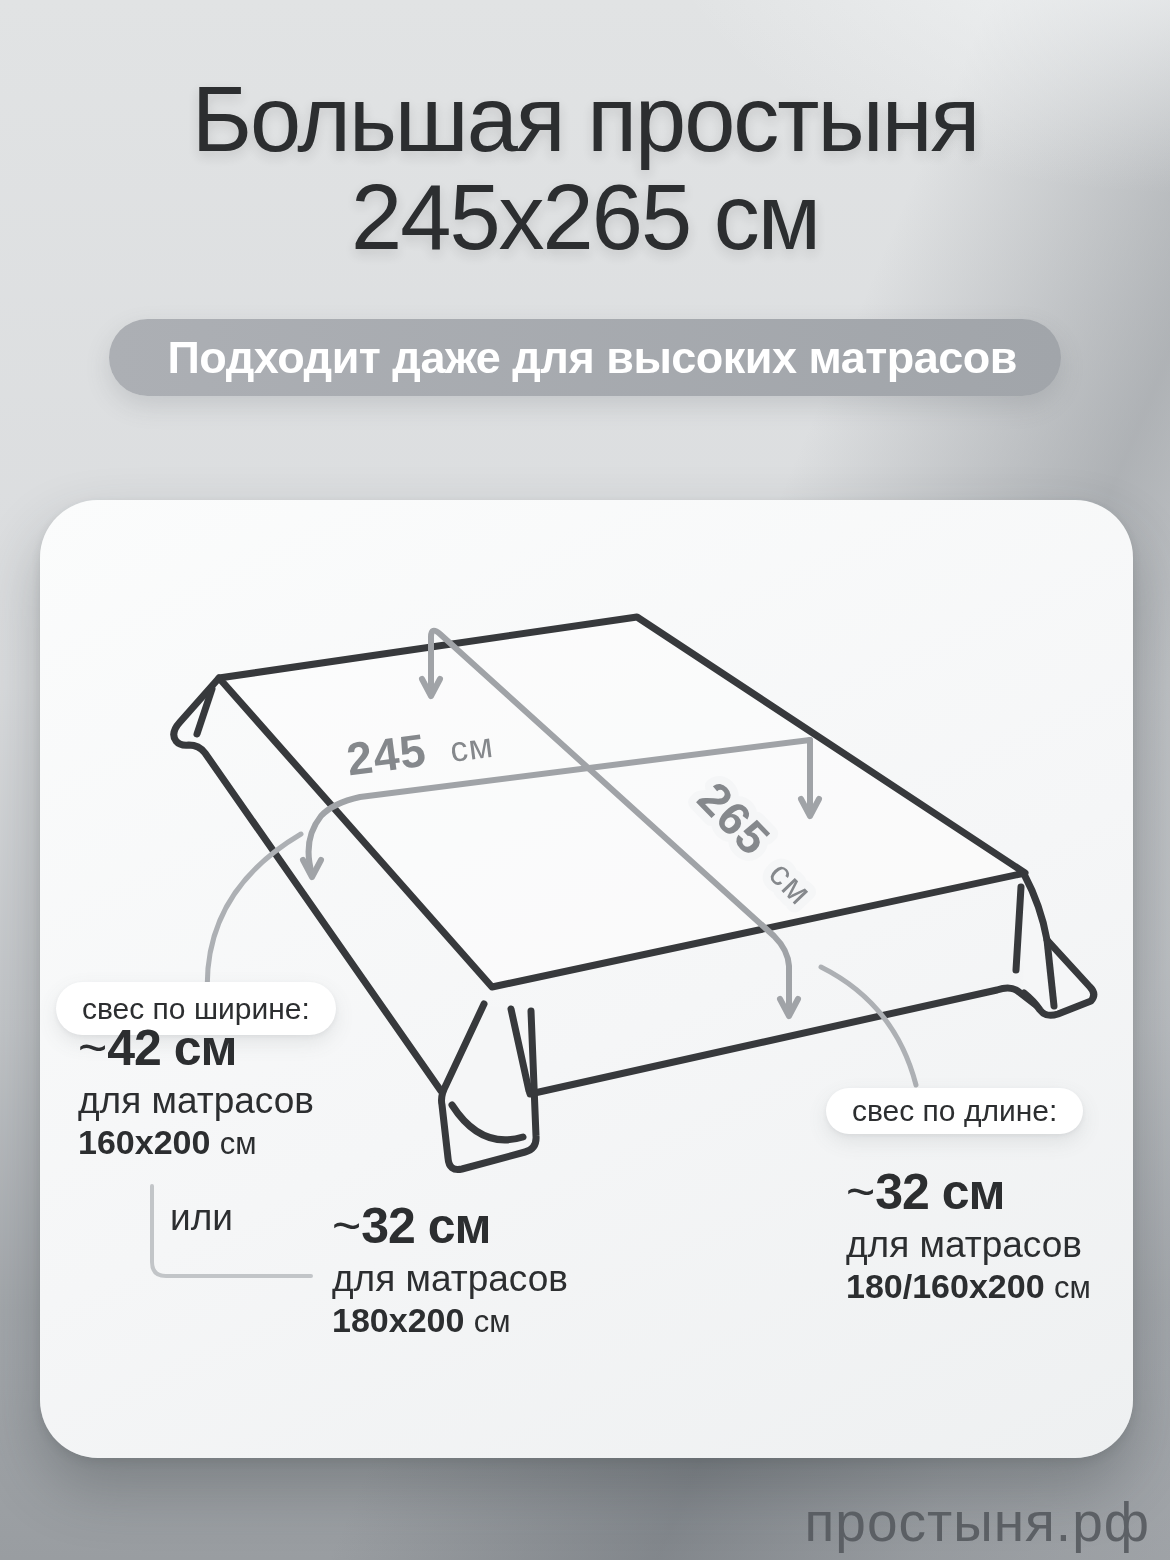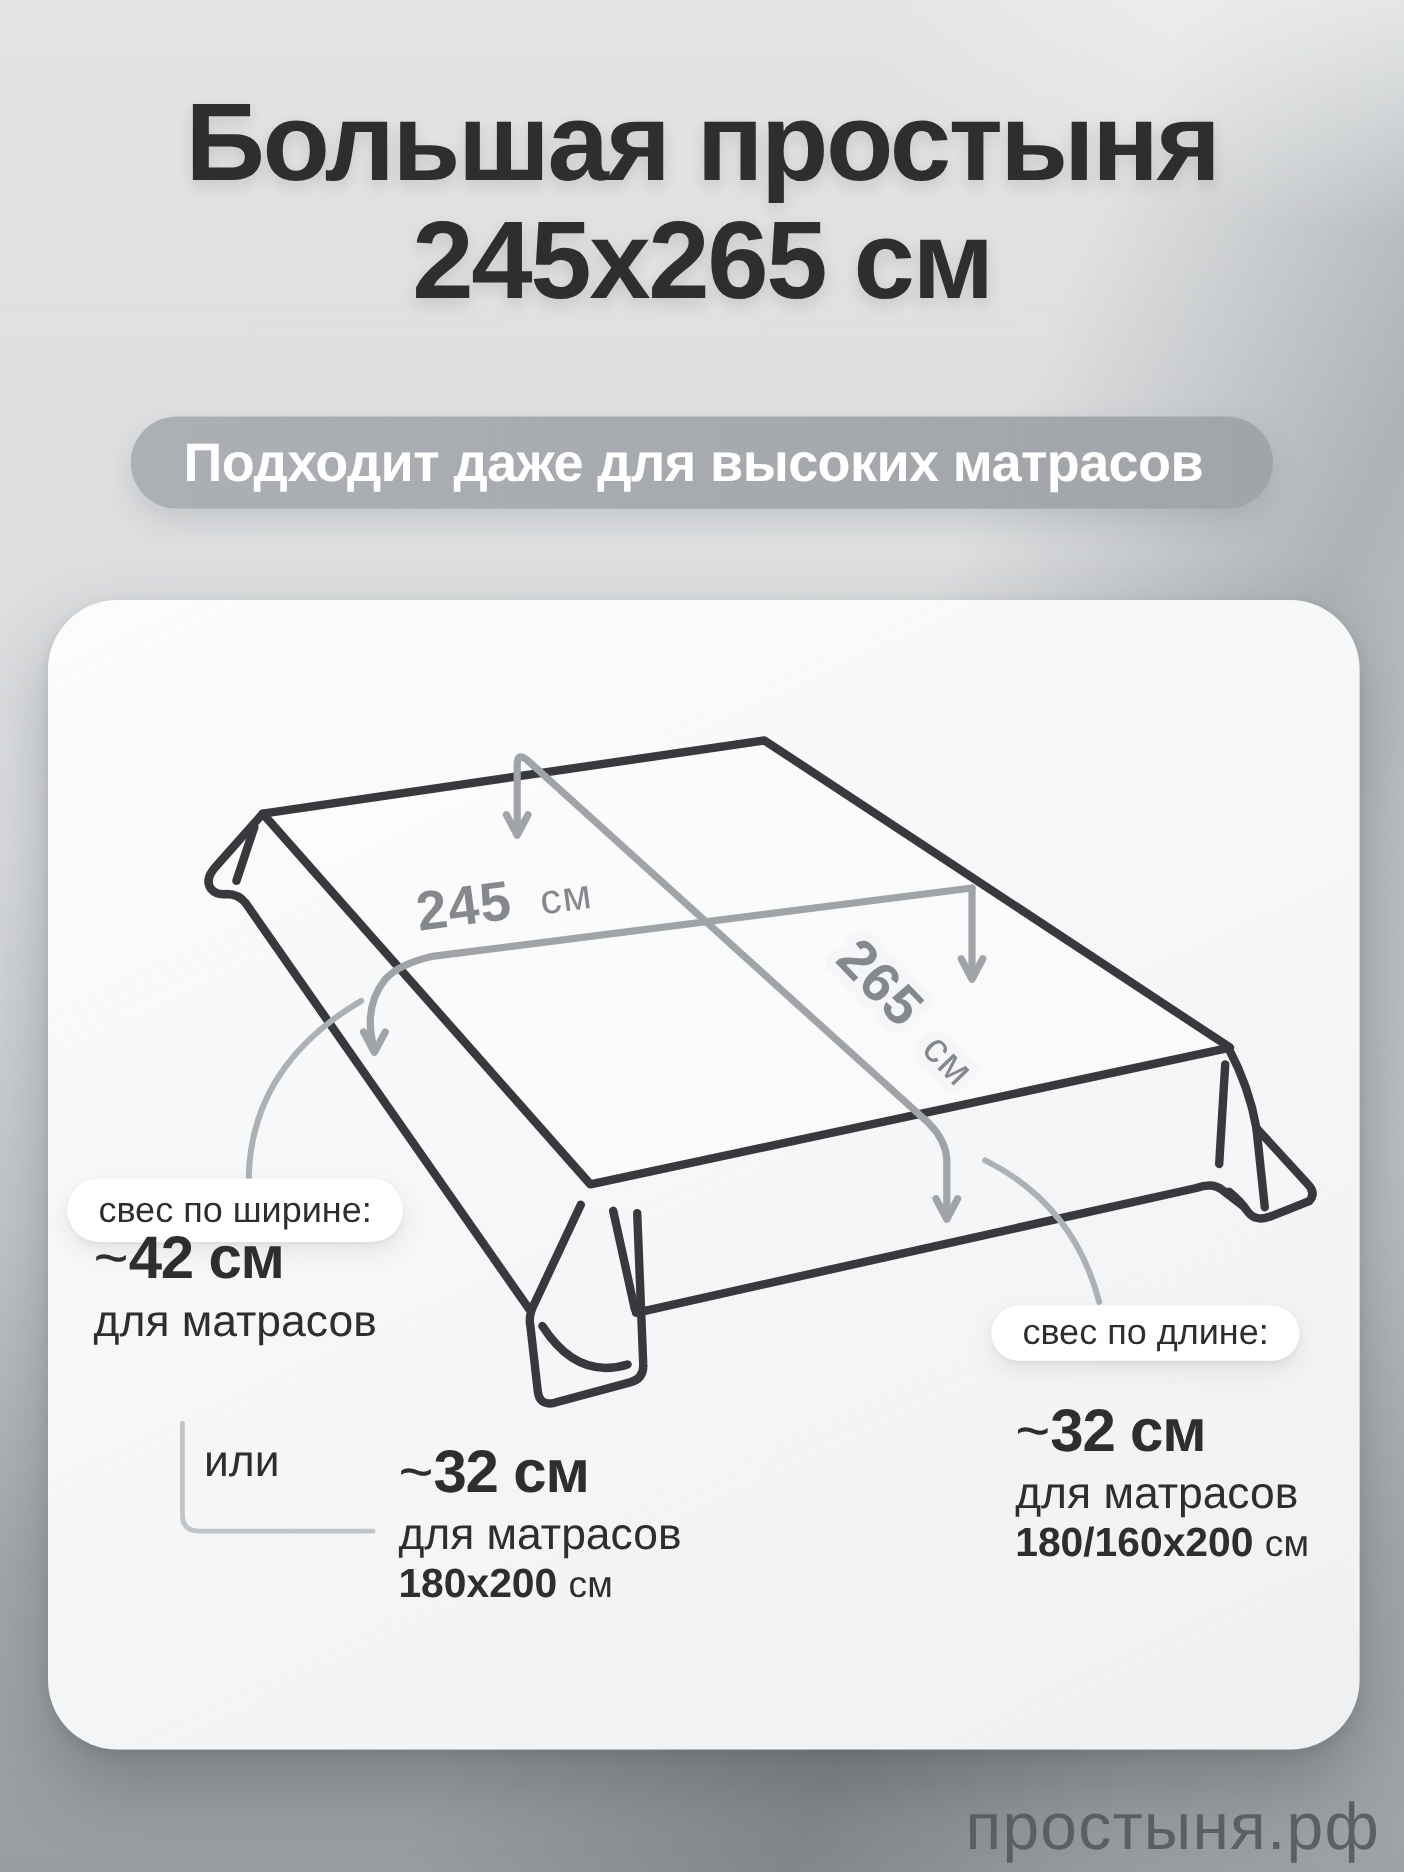--- a/index.html
+++ b/index.html
@@ -20,30 +20,30 @@
     position:relative;width:1170px;height:1560px;overflow:hidden;
     background:
       radial-gradient(900px 480px at 102% -6%, rgba(244,246,247,.95), rgba(244,246,247,0) 60%),
       linear-gradient(113deg, rgba(0,0,0,0) 54%, rgba(85,91,98,.34) 72%, rgba(136,141,147,.18) 86%, rgba(173,176,181,.28) 100%),
       linear-gradient(180deg,#e1e3e4 0%,#dadcde 44%,#c2c5c8 66%,#a3a7ab 84%,#999da1 100%);
   }
   
   .title{
     position:absolute;top:70px;left:0;width:100%;
     text-align:center;color:var(--ink);
-    font-weight:700;font-size:92px;line-height:98px;letter-spacing:-2px;
+    font-weight:400;font-size:92px;line-height:98px;letter-spacing:-2px;
     text-shadow:0 5px 12px rgba(40,42,45,.14);
   }
   .badge{
     position:absolute;top:319px;left:50%;transform:translateX(-50%);
     height:77px;min-width:952px;padding:0 44px;border-radius:39px;
     background:linear-gradient(90deg,#acafb4,#a1a5aa);
     box-shadow:0 10px 24px rgba(88,93,99,.18);
-    display:flex;align-items:center;justify-content:flex-start;
-    color:#ffffff;font-size:45px;font-weight:700;letter-spacing:-.5px;white-space:nowrap;margin-top:28px;
+    display:flex;align-items:center;justify-content:flex-end;
+    color:#ffffff;font-size:45px;font-weight:700;letter-spacing:-.5px;white-space:nowrap;
   }
   
   .card{
     position:absolute;left:40px;top:500px;width:1093px;height:958px;
     border-radius:58px;
     background:linear-gradient(155deg,#fbfcfc 0%,var(--card_bg) 55%,#eef0f1 100%);
     box-shadow:0 30px 60px rgba(50,55,60,.30), 0 4px 10px rgba(50,55,60,.12);
   }
   .diagram-svg{position:absolute;inset:0;width:1093px;height:958px;}
   .sheet{stroke:var(--sheet_line);stroke-width:7;fill:none;stroke-linecap:round;stroke-linejoin:round;}
@@ -151,20 +151,21 @@
         <tspan class="dim-unit" dx="10">см</tspan>
       </text>
     </svg>
 
     <div class="mini-pill pill-width">
       <span>свес по ширине:</span>
     </div>
     <div class="vals vals-width">
       <div class="val"><span class="tilde">~</span><span class="num">42 см</span></div>
       <div class="for-line">для матрасов</div>
+      <div class="size-line"><span class="size-num">160х200</span> <span class="size-unit">см</span></div>
     </div>
 
     <div class="or-label">или</div>
 
     <div class="vals vals-width-alt">
       <div class="val"><span class="tilde">~</span><span class="num">32 см</span></div>
       <div class="for-line">для матрасов</div>
       <div class="size-line"><span class="size-num">180х200</span> <span class="size-unit">см</span></div>
     </div>
 

